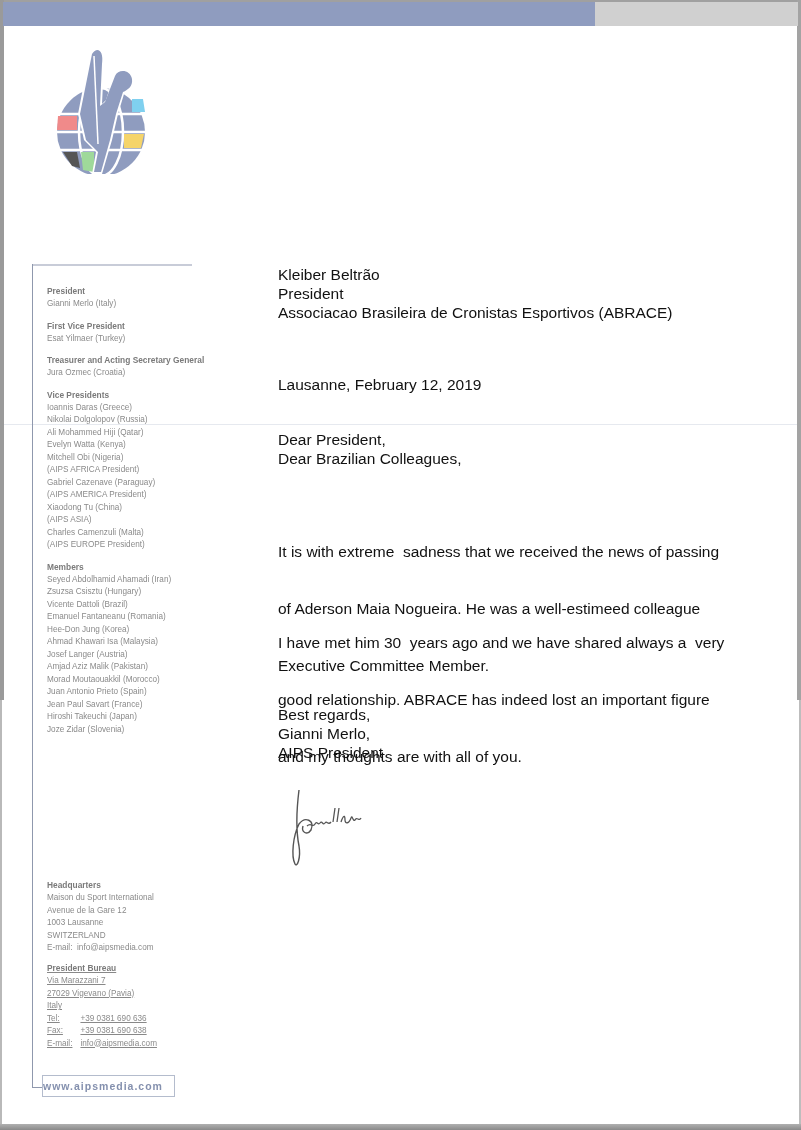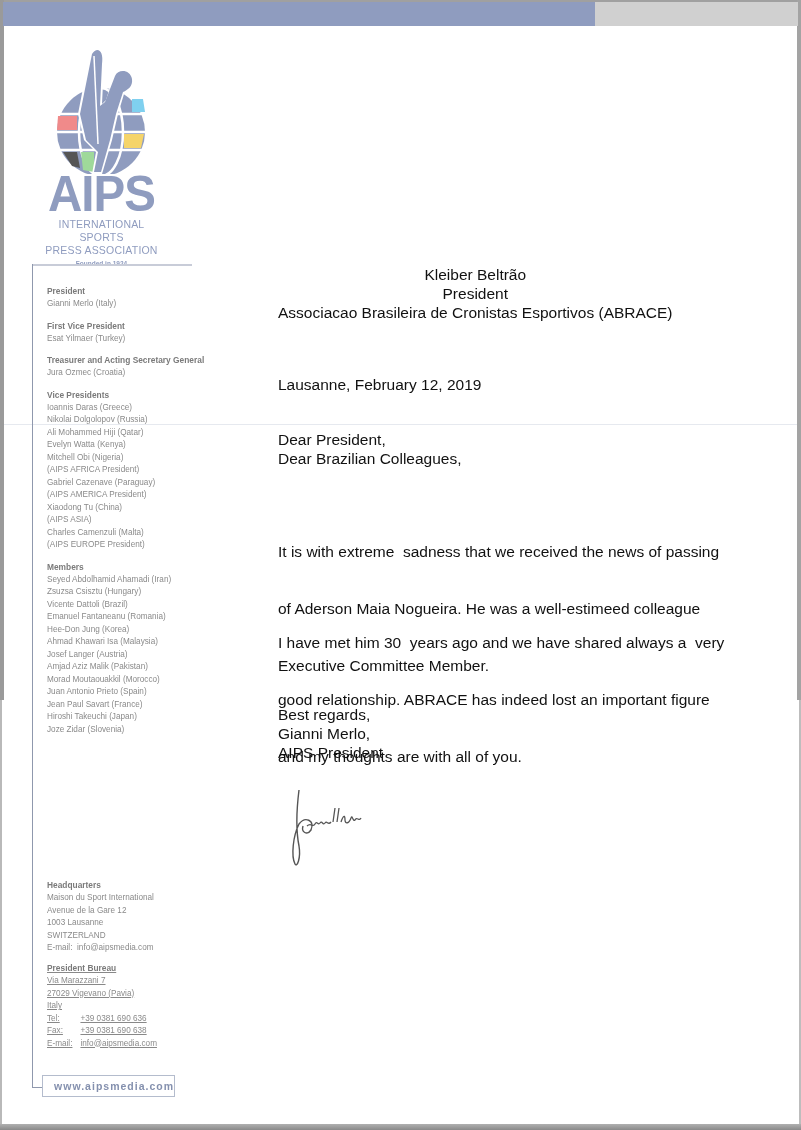--- a/index.html
+++ b/index.html
@@ -26,21 +26,21 @@
   .logo-text { position:absolute; left:0; top:126px; width:115px; text-align:center; color:#8f9cbf; }
   .logo-aips { font-size:50px; font-weight:bold; letter-spacing:-1px; line-height:48px; display:block; font-family:"Liberation Sans", sans-serif; transform:scaleX(0.95); }
   .logo-sub { font-size:10.5px; line-height:13px; display:block; letter-spacing:0.2px; }
   .logo-found { font-size:6.5px; font-weight:bold; line-height:12px; display:block; margin-top:1px; }
 
   
   .side-top-line { position:absolute; left:32px; top:264px; width:160px; height:2px; background:#c8ccd8; }
   .side-vert-line { position:absolute; left:32px; top:264px; width:1px; height:824px; background:#8f98ad; }
   .side-bottom-tick { position:absolute; left:32px; top:1087px; width:10px; height:1px; background:#8f98ad; }
   .web-box { position:absolute; left:42px; top:1075px; width:133px; height:22px; border:1px solid #b4bccd; box-sizing:border-box;
-             font-size:10.5px; color:#8490ae; letter-spacing:1px; text-align:right; line-height:20px; font-weight:bold; }
+             font-size:10.5px; color:#8490ae; letter-spacing:1px; text-align:left; line-height:20px; font-weight:bold; }
 
   .sidebar { position:absolute; left:47px; top:285px; width:190px; color:#888; font-family:"Liberation Sans", sans-serif; }
   .sb-group { margin-bottom:10px; }
   .sb-heading { font-size:9.5px; font-weight:bold; color:#7a7a7a; line-height:12px; transform:scaleX(0.88); transform-origin:left; white-space:nowrap; }
   .sb-line { font-size:9.3px; color:#8a8a8a; line-height:12.5px; transform:scaleX(0.88); transform-origin:left; white-space:nowrap; }
   .sb-contact { display:flex; }
   .sb-contact .lbl { width:38px; }
   .blk { position:absolute; left:278px; color:#111; font-size:15.5px; line-height:19px; }
   .signature { position:absolute; left:285px; top:786px; width:90px; height:90px; }
 </style>
@@ -75,26 +75,20 @@
     <path d="M80 90 L100 90 L97 104 L80 104 Z" fill="#f5d46a"></path>
     <path d="M19 108 L33 108 L36 124 L28 122 Z" fill="#555555"></path>
     <path d="M37 108 L50 108 L50 128 L39 126 Z" fill="#9fd99a"></path>
 
     <path d="M46 8 C52 -2 62 4 60 18 L58 60 L62 56 L70 30 C74 22 88 22 90 34 C92 42 86 48 80 50 L74 70 L68 96 L58 130 L48 130 L52 108 L40 96 L34 70 Z" fill="#ffffff"></path>
 
     <path d="M48 10 C53 2 60 6 58 20 L56 62 L61 58 L71 32 C74 25 86 25 88 35 C89 42 84 46 79 48 L72 70 L66 96 L57 128 L50 128 L54 108 L42 96 L36 70 Z" fill="#8f9cbf"></path>
 
     <path d="M50 12 L54 100" stroke="#ffffff" stroke-width="1.5" fill="none"></path>
   </svg>
-  <div class="logo-text">
-    <span class="logo-aips">AIPS</span>
-    <span class="logo-sub">INTERNATIONAL SPORTS</span>
-    <span class="logo-sub">PRESS ASSOCIATION</span>
-    <span class="logo-found">Founded in 1924</span>
-  </div>
 </div>
 
 <div class="side-top-line"></div>
 <div class="side-vert-line"></div>
 <div class="side-bottom-tick"></div>
 <div class="web-box">www.aipsmedia.com</div>
 
 <div class="sidebar">
   <div class="sb-group">
     <div class="sb-heading">President</div>
@@ -165,21 +159,21 @@
   <div class="sb-line sb-contact">
     <span class="lbl">Fax:</span>
     <span>+39 0381 690 638</span>
   </div>
   <div class="sb-line sb-contact">
     <span class="lbl">E-mail:</span>
     <span>info@aipsmedia.com</span>
   </div>
 </div>
 
-<div class="blk" style="top:265px;text-align:center;">
+<div class="blk" style="top:265px;">
   <div>Kleiber Beltrão</div>
   <div>President</div>
   <div>Associacao Brasileira de Cronistas Esportivos (ABRACE)</div>
 </div>
 
 <div class="blk" style="top:375px;text-align:right;">Lausanne, February 12, 2019</div>
 
 <div class="blk" style="top:430px;">
   <div>Dear President,</div>
   <div>Dear Brazilian Colleagues,</div>

